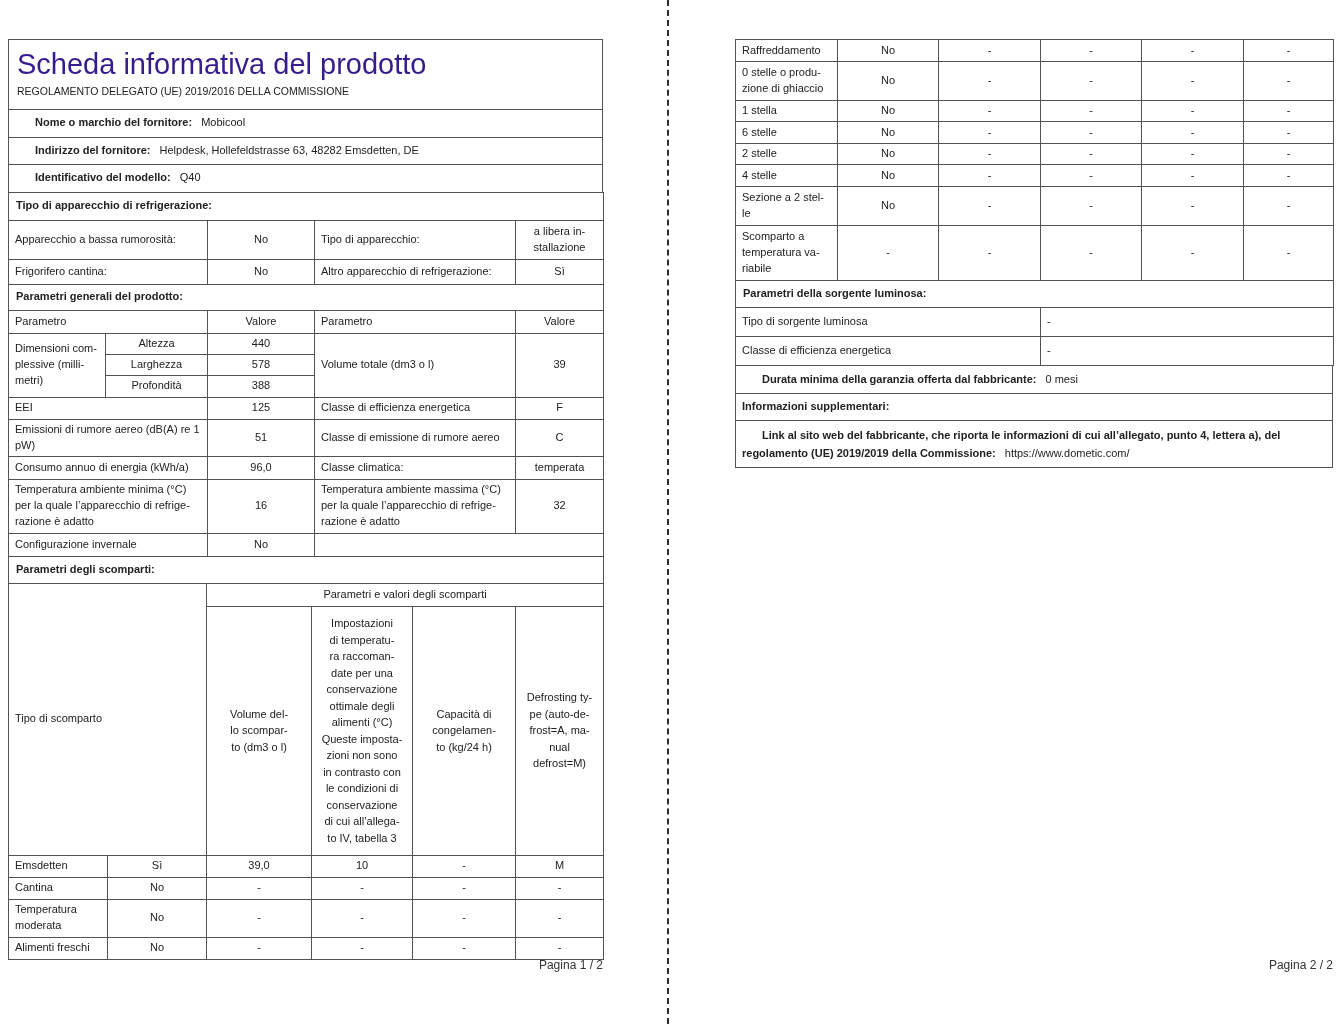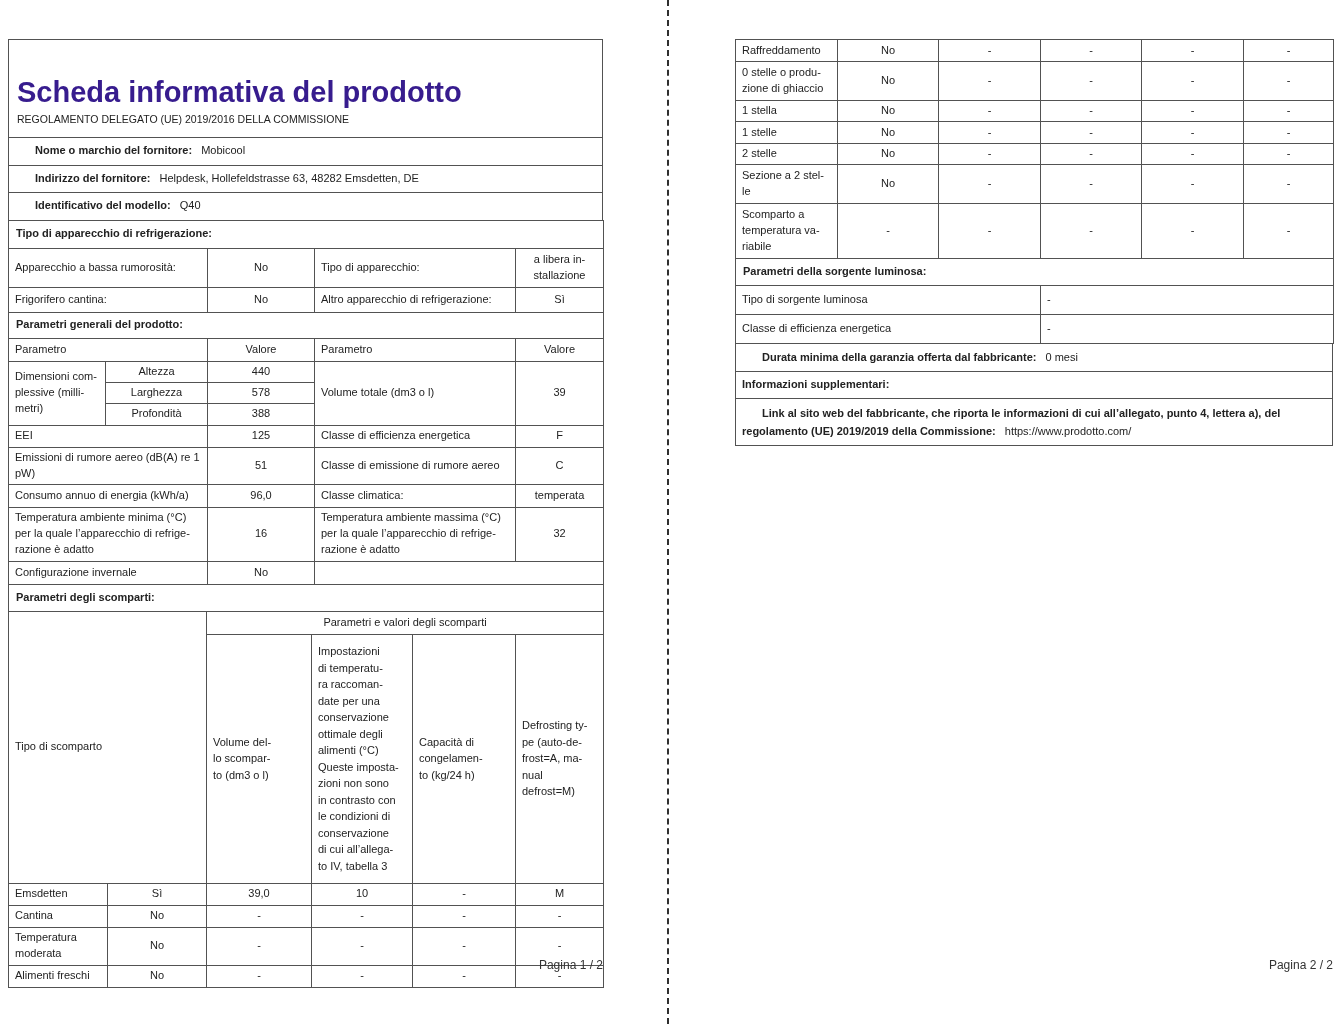--- a/index.html
+++ b/index.html
@@ -13,32 +13,32 @@
 
   table { border-collapse:collapse; table-layout:fixed; width:100%; margin-top:-1px; }
   td, th { border:1px solid #525252; font-size:11px; font-weight:normal; vertical-align:middle;
            padding:2px 6px; line-height:1.45; text-align:left; color:#222222; }
   .center { text-align:center; }
   .prel   { white-space:pre-line; }
   .sect   { font-weight:bold; padding-left:7px; }
 
   
   .title-cell { padding:8px 10px 9px 8px; }
-  .doc-title { font-size:29px; font-weight:bold; color:#371c8e; letter-spacing:0px; line-height:1.15;margin-top:28px; }
+  .doc-title { font-size:29px; font-weight:normal; color:#371c8e; letter-spacing:0px; line-height:1.15; }
   .doc-subtitle { font-size:10.5px; color:#222222; margin-top:3px; }
 
   .kv-label { font-weight:bold;margin-left:20px; }
   .kv-value { font-weight:normal; margin-left:6px; }
 
   
   .h64{height:64px}.h39{height:39px}.h38{height:38px}.h28{height:28px}.h27{height:27px}
   .h26{height:26px}.h25{height:25px}.h23{height:23px}.h22{height:22px}.h21{height:21px}
   .h54{height:54px}.h37{height:37px}.h249{height:249px}.h55{height:55px}.h29{height:29px}.h47{height:47px}
 
-  .tallhead { text-align:left; line-height:1.5; }
+  .tallhead { text-align:center; line-height:1.5; }
   .pagenum { position:absolute; top:958px; font-size:12px; color:#333333; text-align:right; }
   .pagenum.p1 { left:8px;   width:595px; }
   .pagenum.p2 { left:735px; width:598px; }
 </style>
 </head>
 <body>
 
 <div class="divider"></div>
 
 <div class="page1">
@@ -282,29 +282,37 @@
     </tr>
     <tr class="h21">
       <td>1 stella</td>
       <td class="center">No</td>
       <td class="center">-</td>
       <td class="center">-</td>
       <td class="center">-</td>
       <td class="center">-</td>
     </tr>
     <tr class="h22">
-      <td>1 stelle</td>
+      <td>6 stelle</td>
       <td class="center">No</td>
       <td class="center">-</td>
       <td class="center">-</td>
       <td class="center">-</td>
       <td class="center">-</td>
     </tr>
     <tr class="h21">
       <td>2 stelle</td>
+      <td class="center">No</td>
+      <td class="center">-</td>
+      <td class="center">-</td>
+      <td class="center">-</td>
+      <td class="center">-</td>
+    </tr>
+    <tr class="h22">
+      <td>4 stelle</td>
       <td class="center">No</td>
       <td class="center">-</td>
       <td class="center">-</td>
       <td class="center">-</td>
       <td class="center">-</td>
     </tr>
     <tr class="h39">
       <td class="prel">Sezione a 2 stel-
 le</td>
       <td class="center">No</td>
@@ -353,20 +361,20 @@
       <span class="kv-label">Durata minima della garanzia offerta dal fabbricante:</span>
       <span class="kv-value">0 mesi</span>
     </td>
         </tr>
     <tr class="h27">
           <td class="sect" style="padding-left:6px">Informazioni supplementari:</td>
         </tr>
     <tr class="h47">
           <td style="line-height:1.65">
       <span class="kv-label">Link al sito web del fabbricante, che riporta le informazioni di cui all’allegato, punto 4, lettera a), del regolamento (UE) 2019/2019 della Commissione:</span>
-      <span class="kv-value">https://www.prodotto.com/</span>
+      <span class="kv-value">https://www.dometic.com/</span>
     </td>
         </tr>
   </tbody>
     </table>
 </div>
 
 <div class="pagenum p2">Pagina 2 / 2</div>
 
 </body></html>

